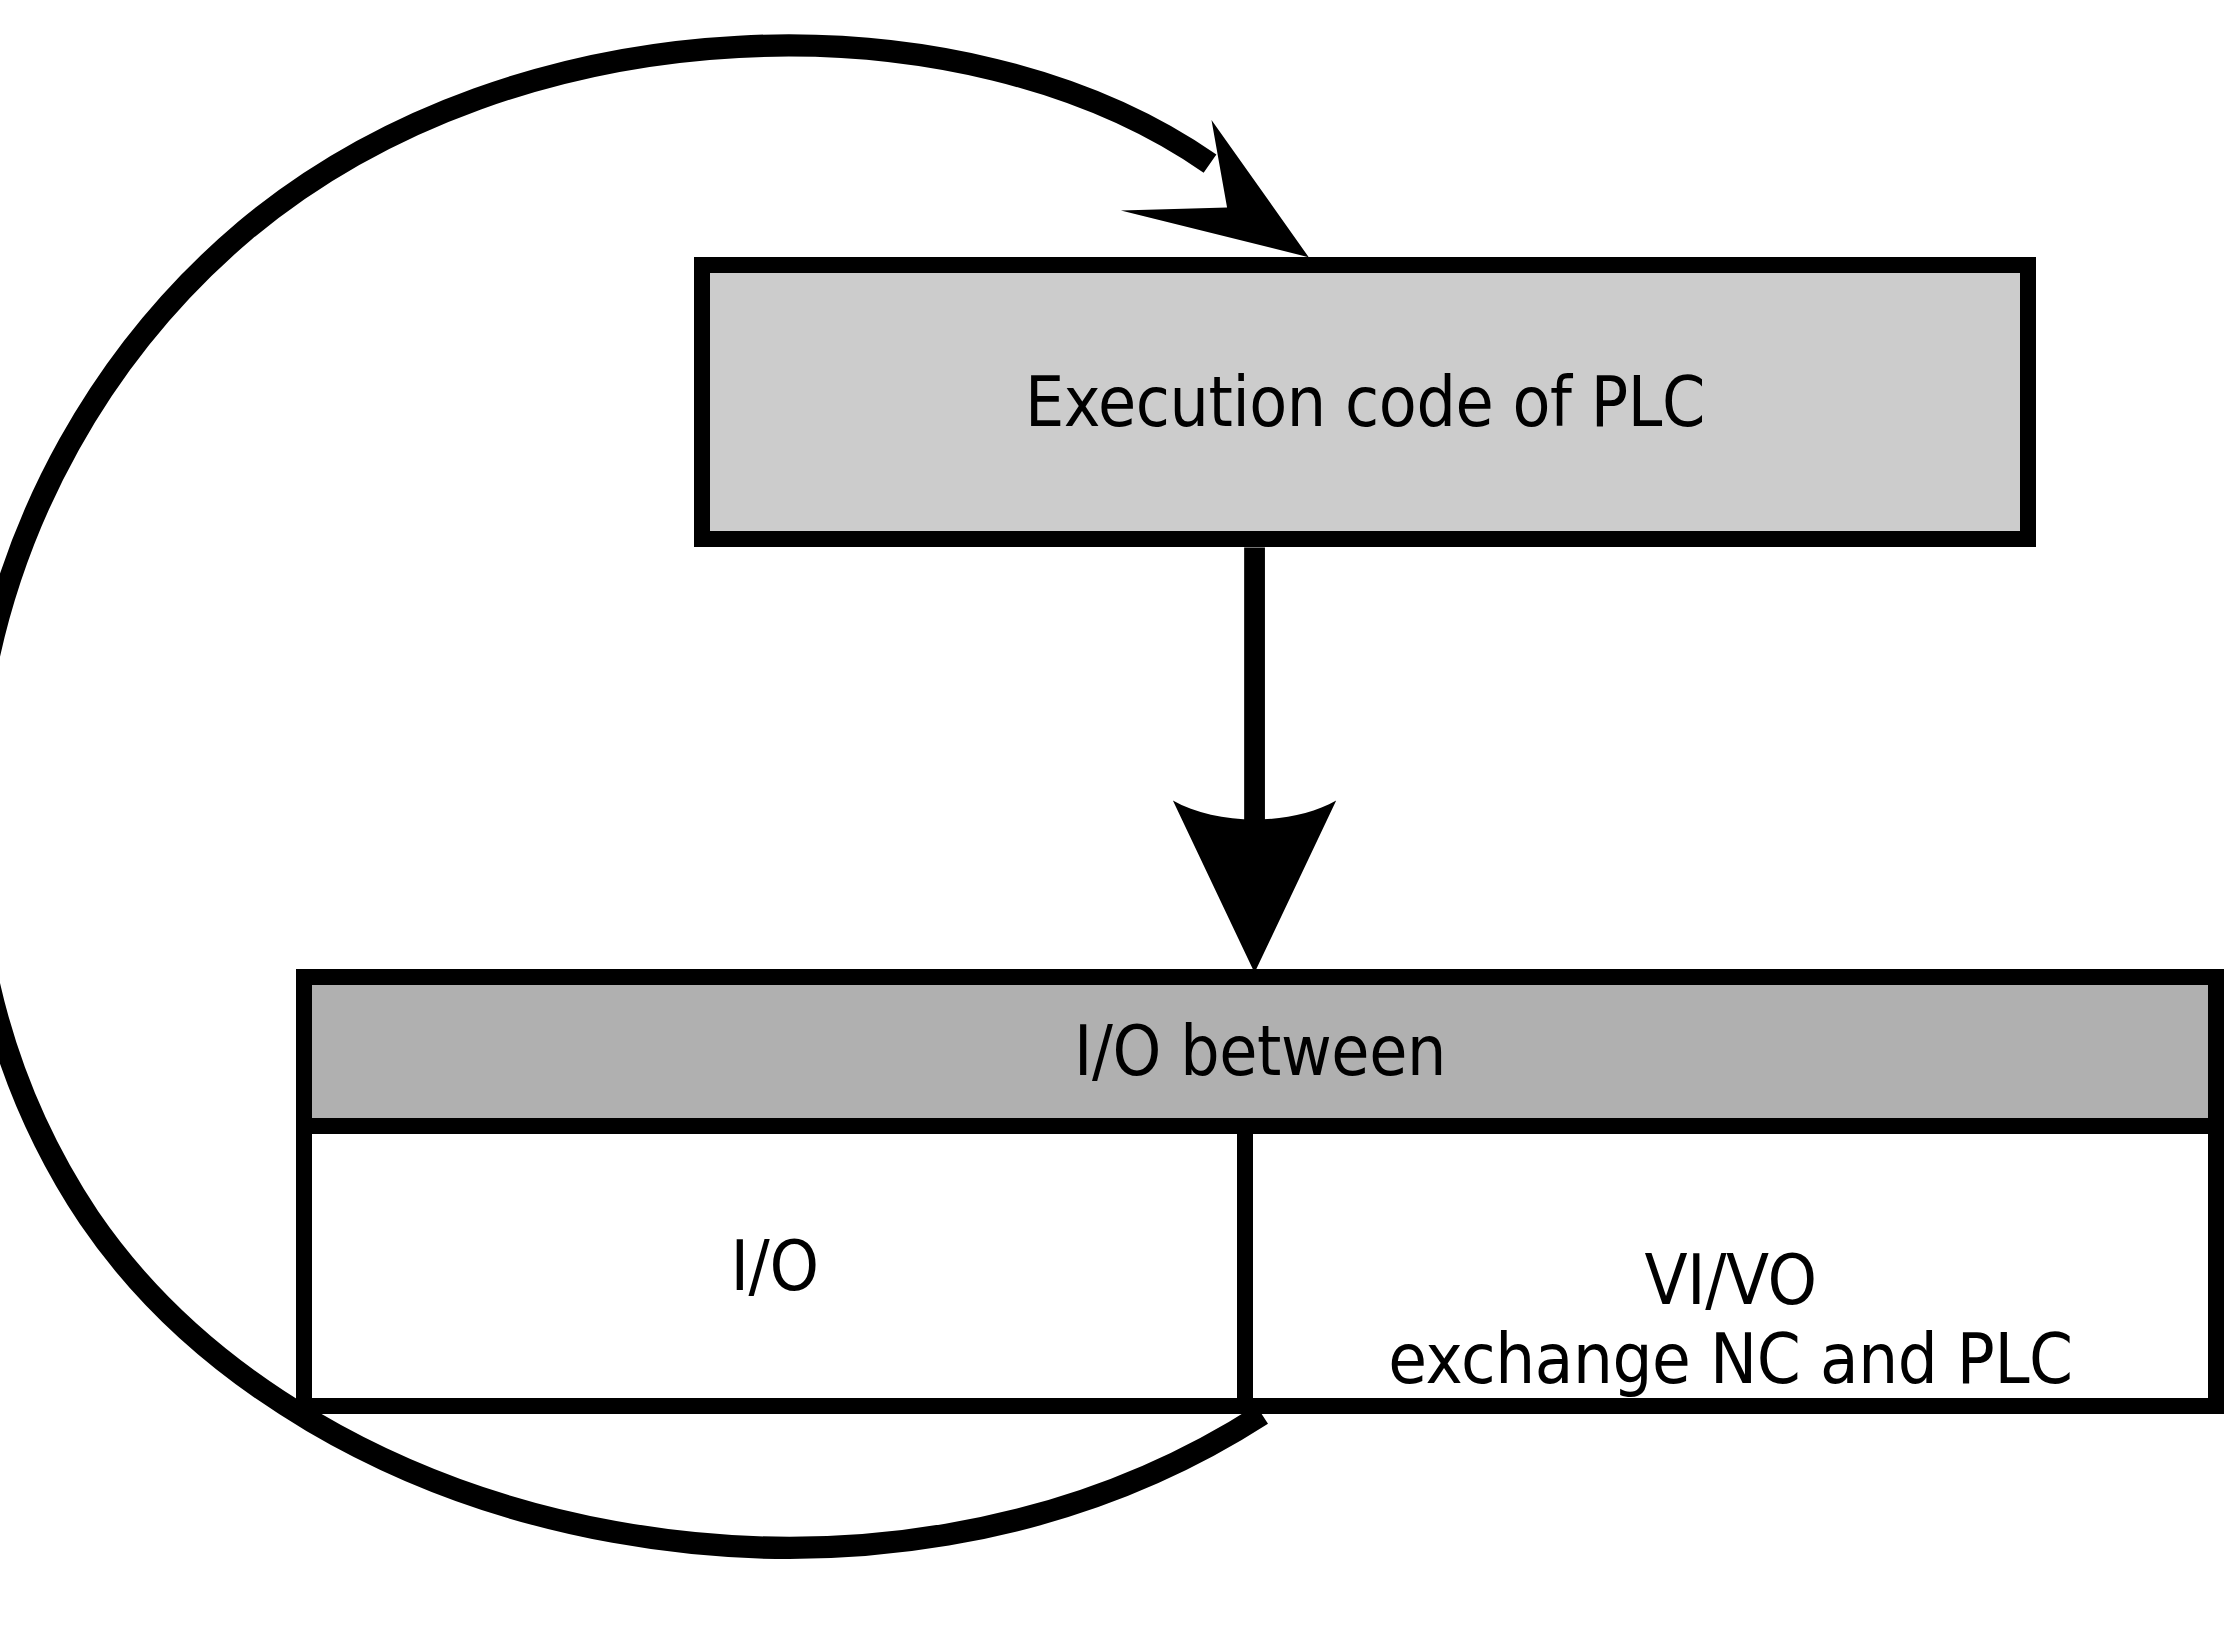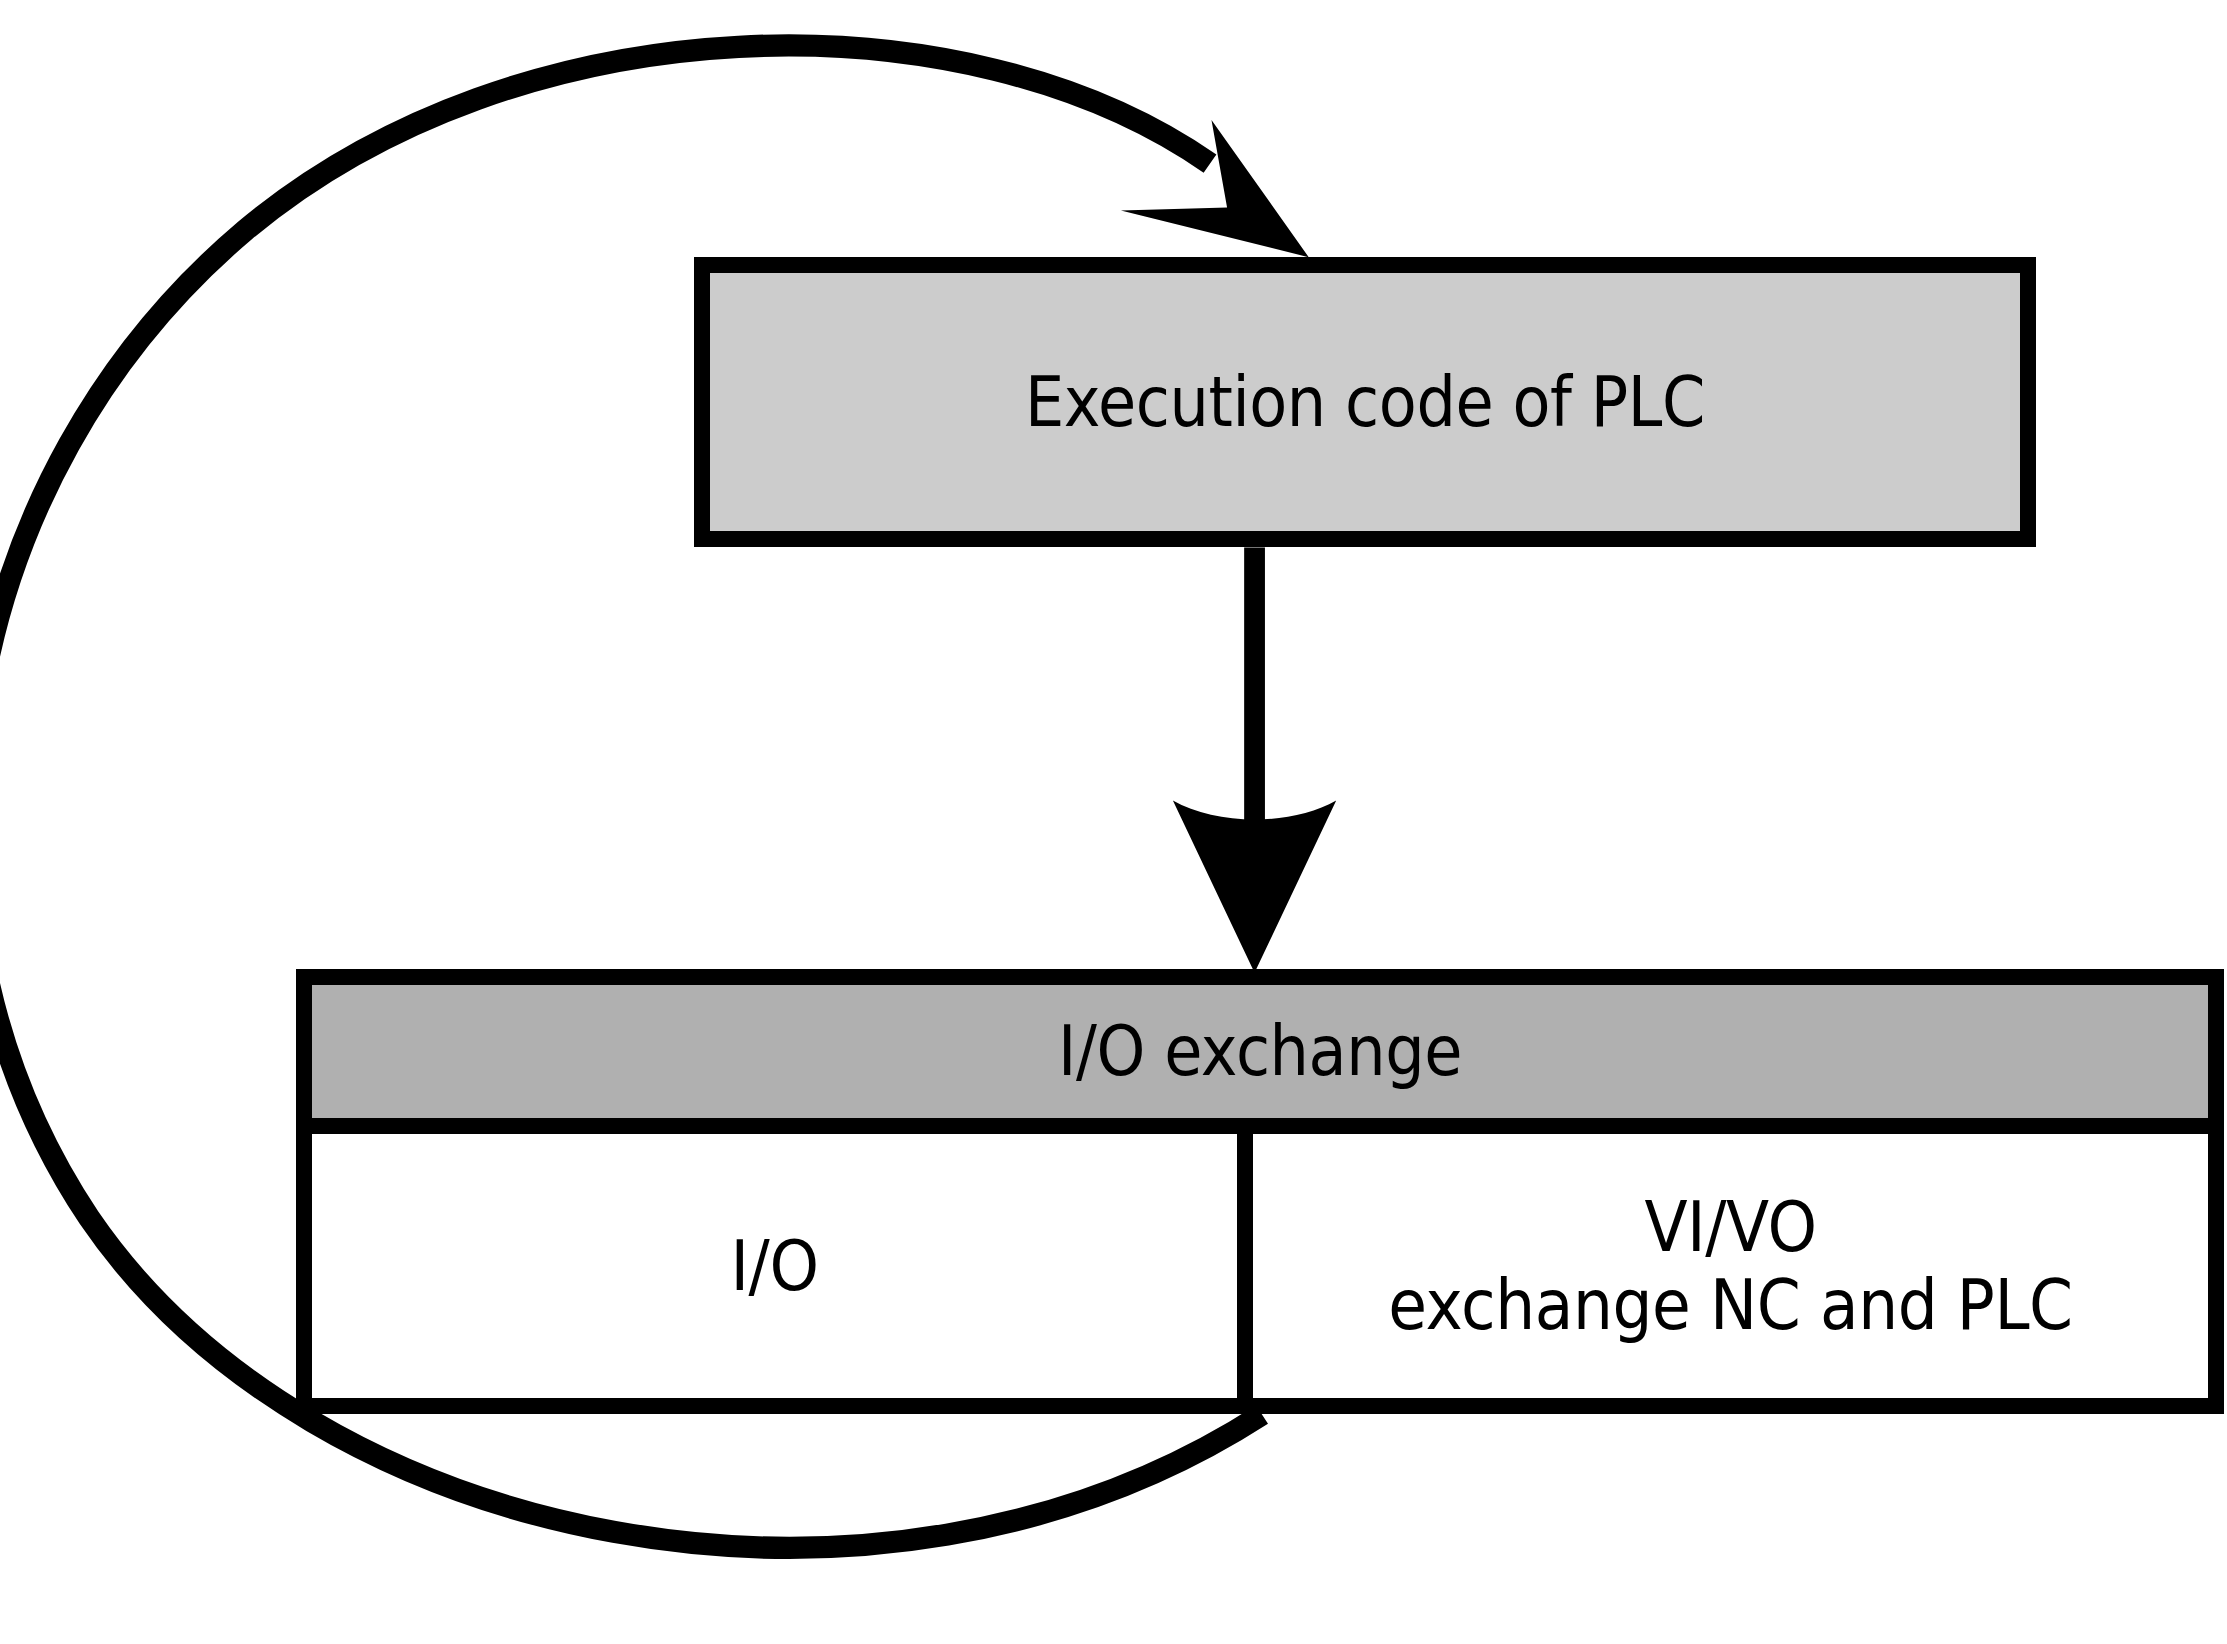--- a/index.html
+++ b/index.html
@@ -90,20 +90,21 @@
     justify-content: center;
     text-align: center;
     background: #ffffff;
   }
   .io-cell-left {
     flex: 0 0 925px;
     border-right: 16.3px solid #000000;
   }
   .io-cell-right {
     flex: 1 1 auto;
+    align-items: flex-end;
   }
   .io-cell .cell-label {
     font-size: 70px;
     line-height: 1.12;
     color: #000000;
     font-stretch: condensed;
     letter-spacing: -0.4px;
   }
   .io-cell .cell-label .line {
     display: block;
@@ -134,21 +135,21 @@
                Z" fill="#000000"></path>
     </g>
   </svg>
 
   <div class="plc-box">
     <span class="box-label">Execution code of PLC</span>
   </div>
 
   <div class="io-table">
     <div class="io-header">
-      <span class="header-label">I/O exchange</span>
+      <span class="header-label">I/O between</span>
     </div>
     <div class="io-body">
       <div class="io-cell io-cell-left">
         <span class="cell-label">
           <span class="line">I/O</span>
         </span>
       </div>
       <div class="io-cell io-cell-right">
         <span class="cell-label">
           <span class="line">VI/VO</span>

